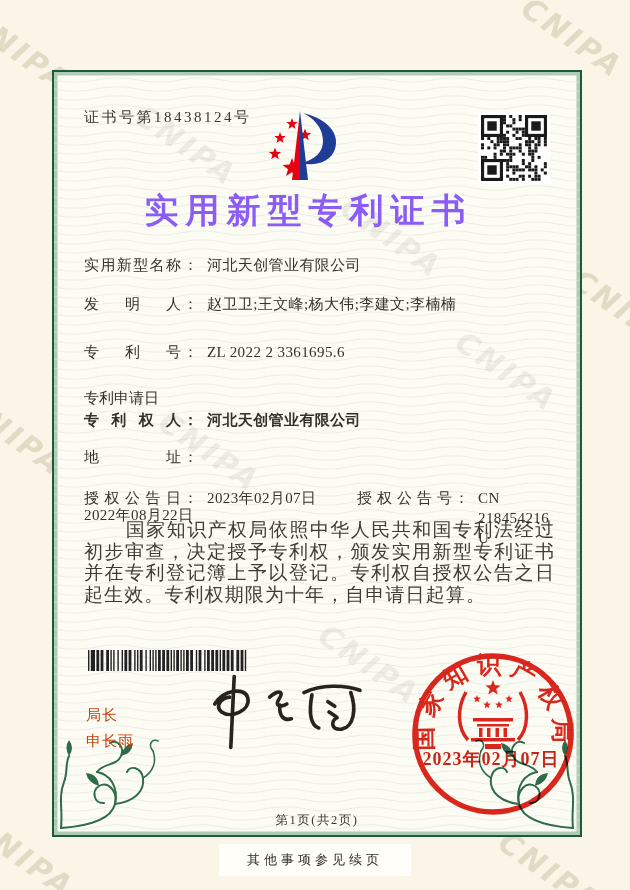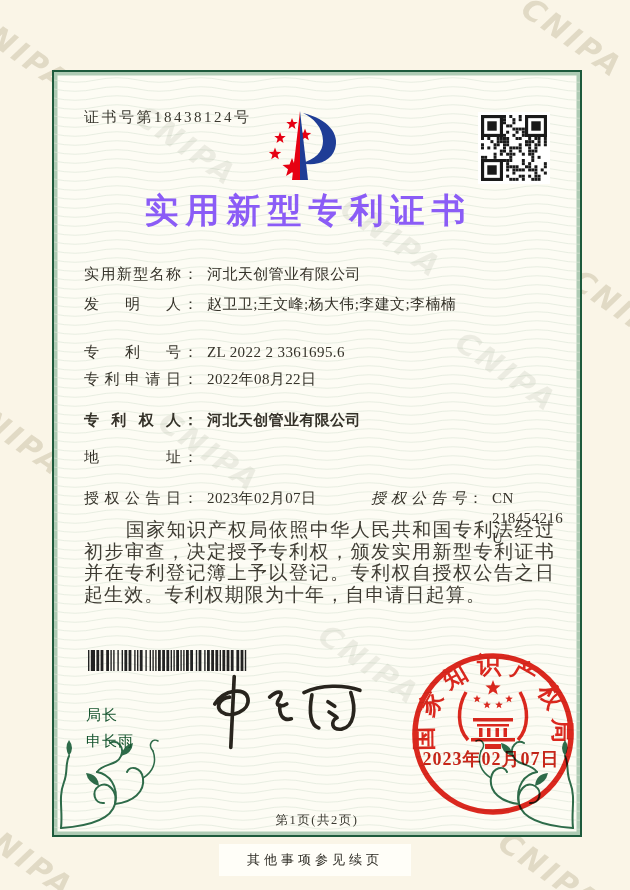--- a/index.html
+++ b/index.html
@@ -45,46 +45,46 @@
   .title{
     position:absolute;left:0;right:17px;top:116px;text-align:center;
     font-size:34px;font-weight:700;letter-spacing:7px;color:#8b5cf6;
   }
 
   .frow{position:absolute;left:30px;right:24px;display:flex;font-size:15px;line-height:20px;color:#353229;align-items:flex-start;}
   .flabel{flex:0 0 97px;text-align:justify;text-align-last:justify;-moz-text-align-last:justify;}
   .colon{flex:0 0 auto;margin:0 9px 0 2px;}
   .fvalue{flex:1;letter-spacing:.4px;}
   .fvalue.num{font-family:"Liberation Serif",serif;}
-  .r-name{top:192px;}
+  .r-name{top:183px;}
   .r-inventors{top:222px;align-items:center;}
   .r-patentno{top:261px;margin-top:9px;}
-  .r-filing{top:297px;}
+  .r-filing{top:316px;flex-direction:column;}
   .r-patentee{top:338px;font-weight:bold;}
   .r-address{top:375px;}
   .r-address .fvalue{max-width:372px;}
   .r-grant{top:416px;}
   .g1v{flex:0 0 150px;}
-  .flabel2{flex:0 0 95px;text-align:justify;text-align-last:justify;-moz-text-align-last:justify;margin-left:14px;font-style:italic;}
+  .flabel2{flex:0 0 95px;text-align:justify;text-align-last:justify;-moz-text-align-last:justify;}
 
   .paras{
     position:absolute;left:30px;right:25px;top:447px;
     font-size:19px;line-height:21.5px;letter-spacing:1.1px;
     text-align:justify;color:#3f3c33;
   }
   .paras p{margin:0 0 7px 0;text-indent:2.2em;}
 
   #barcode{position:absolute;left:32px;top:578px;}
 
   #signature{position:absolute;left:138px;top:600px;}
 
   .officer{
     position:absolute;left:32px;top:630px;
     font-family:"Liberation Sans","DejaVu Sans",sans-serif;
-    font-size:15px;line-height:26px;color:#14532d;letter-spacing:1px;
+    font-size:15px;line-height:26px;color:#c2410c;letter-spacing:1px;
   }
 
   #seal{position:absolute;left:348px;top:578px;mix-blend-mode:multiply;opacity:.96;}
 
   .pagenum{position:absolute;left:0;right:0;top:740px;text-align:center;font-size:12.5px;letter-spacing:1.5px;color:#3b3931;}
 
   .footer-note{
     position:absolute;top:844px;left:50%;transform:translateX(-50%);
     background:#fffef8;padding:7px 28px;
     font-size:13px;letter-spacing:4px;color:#2e2c25;white-space:nowrap;

